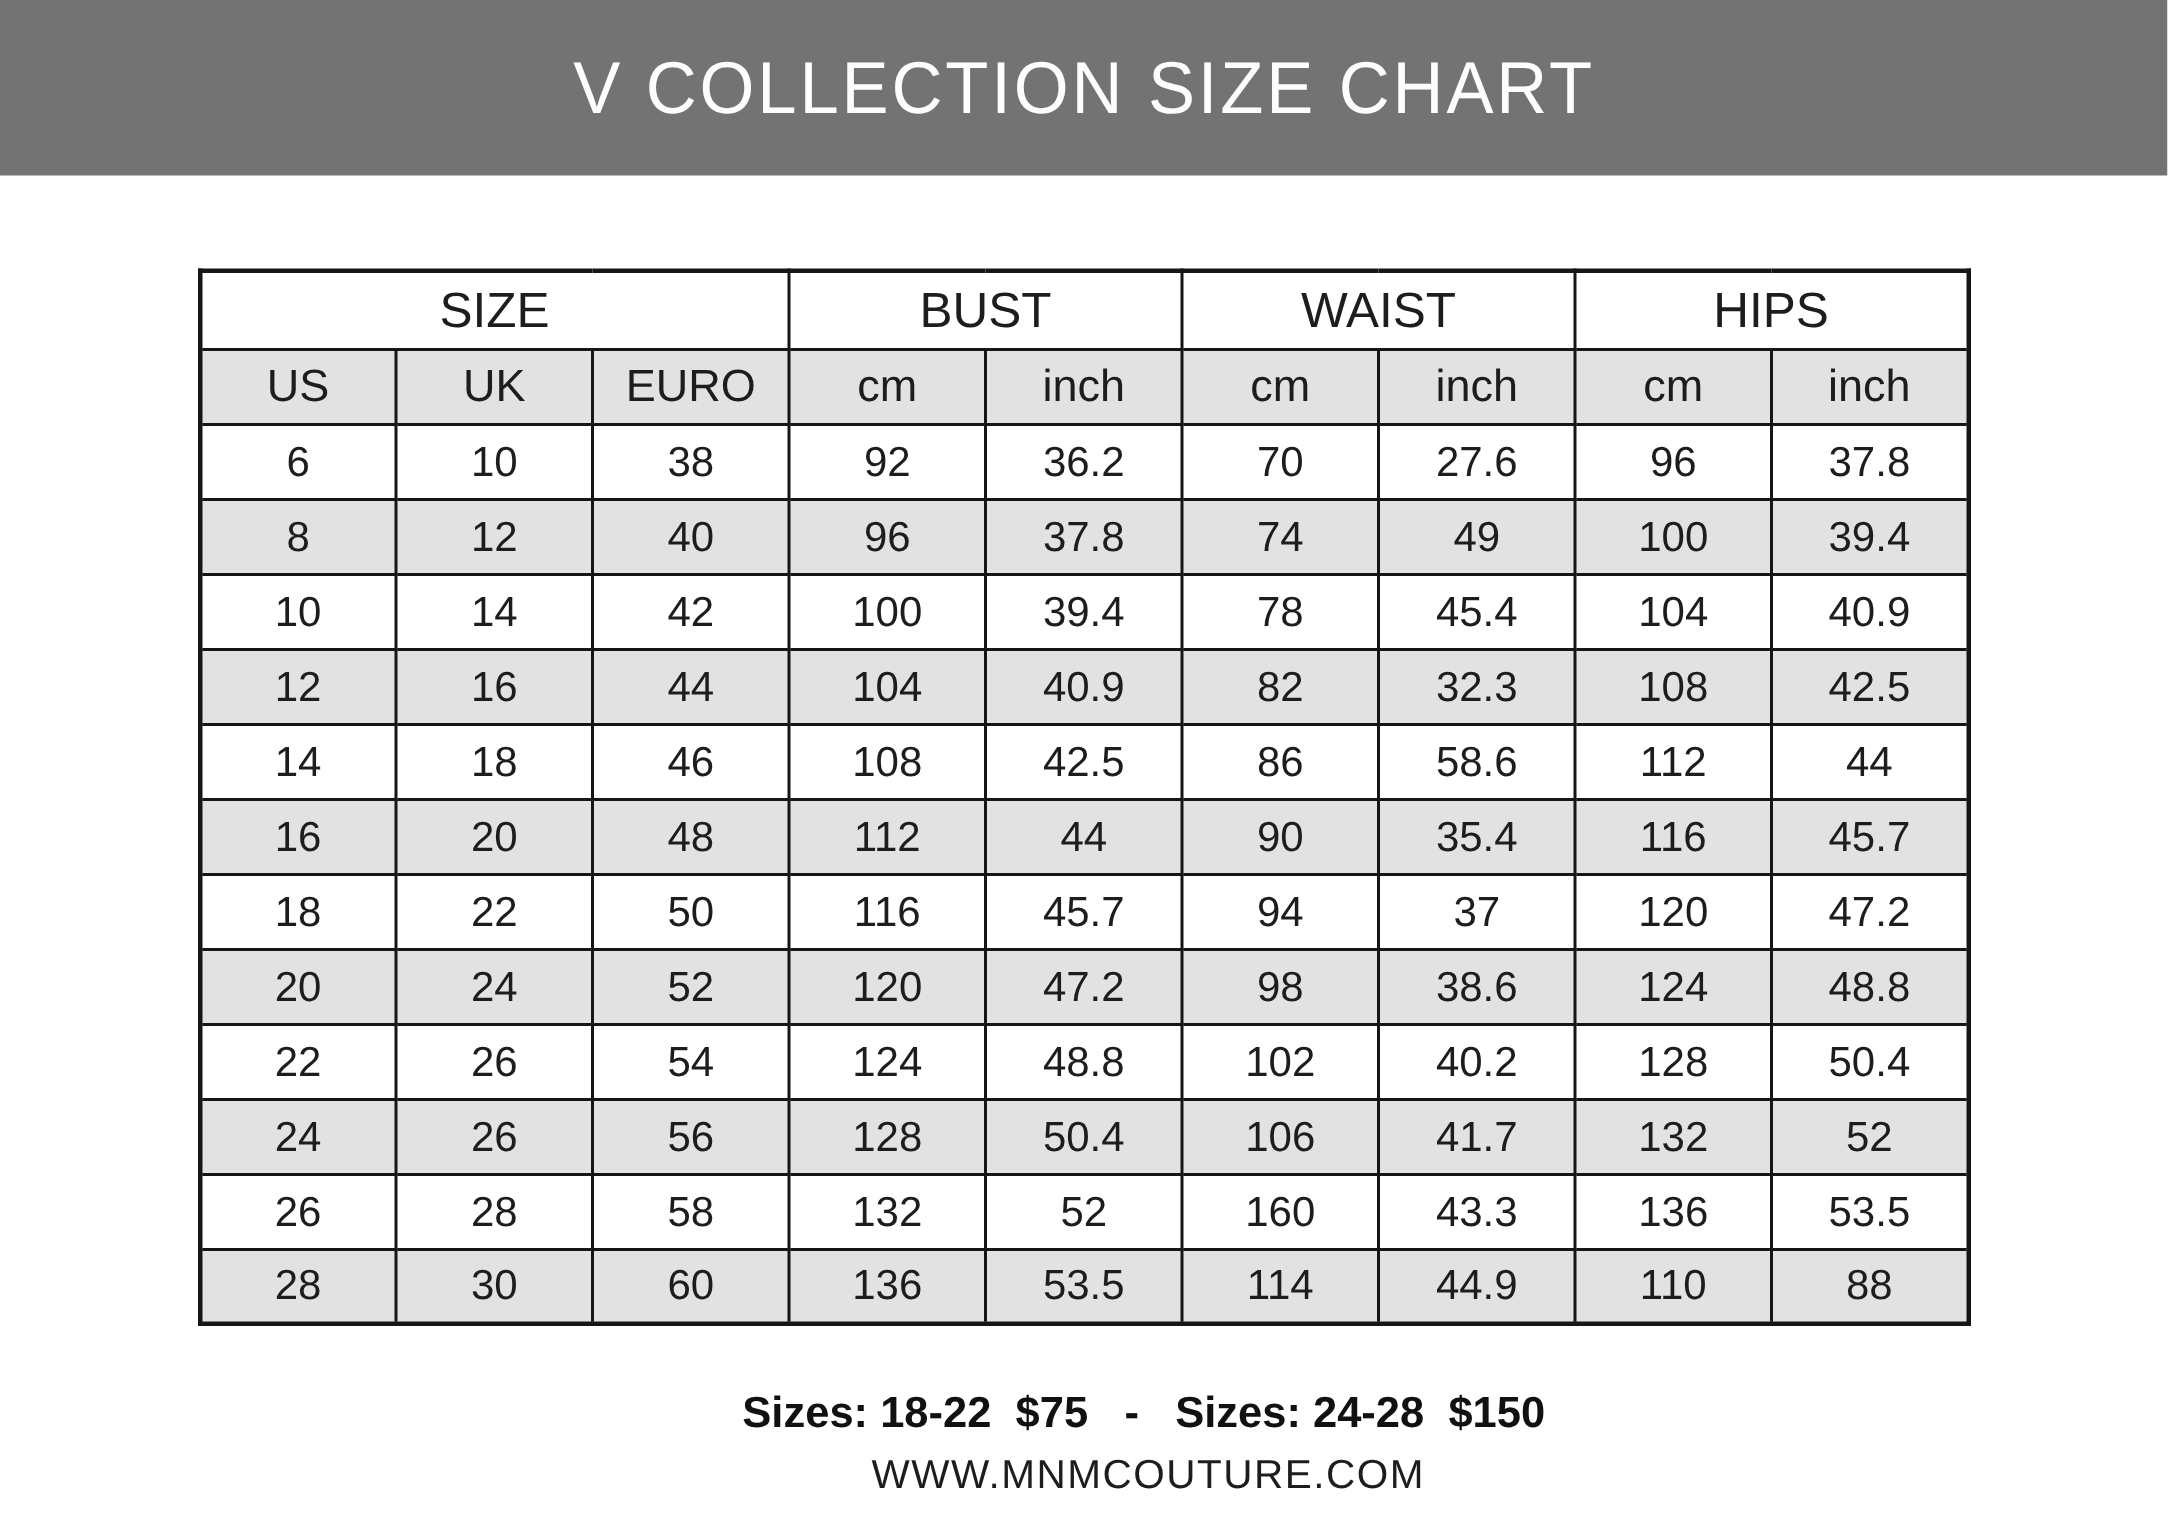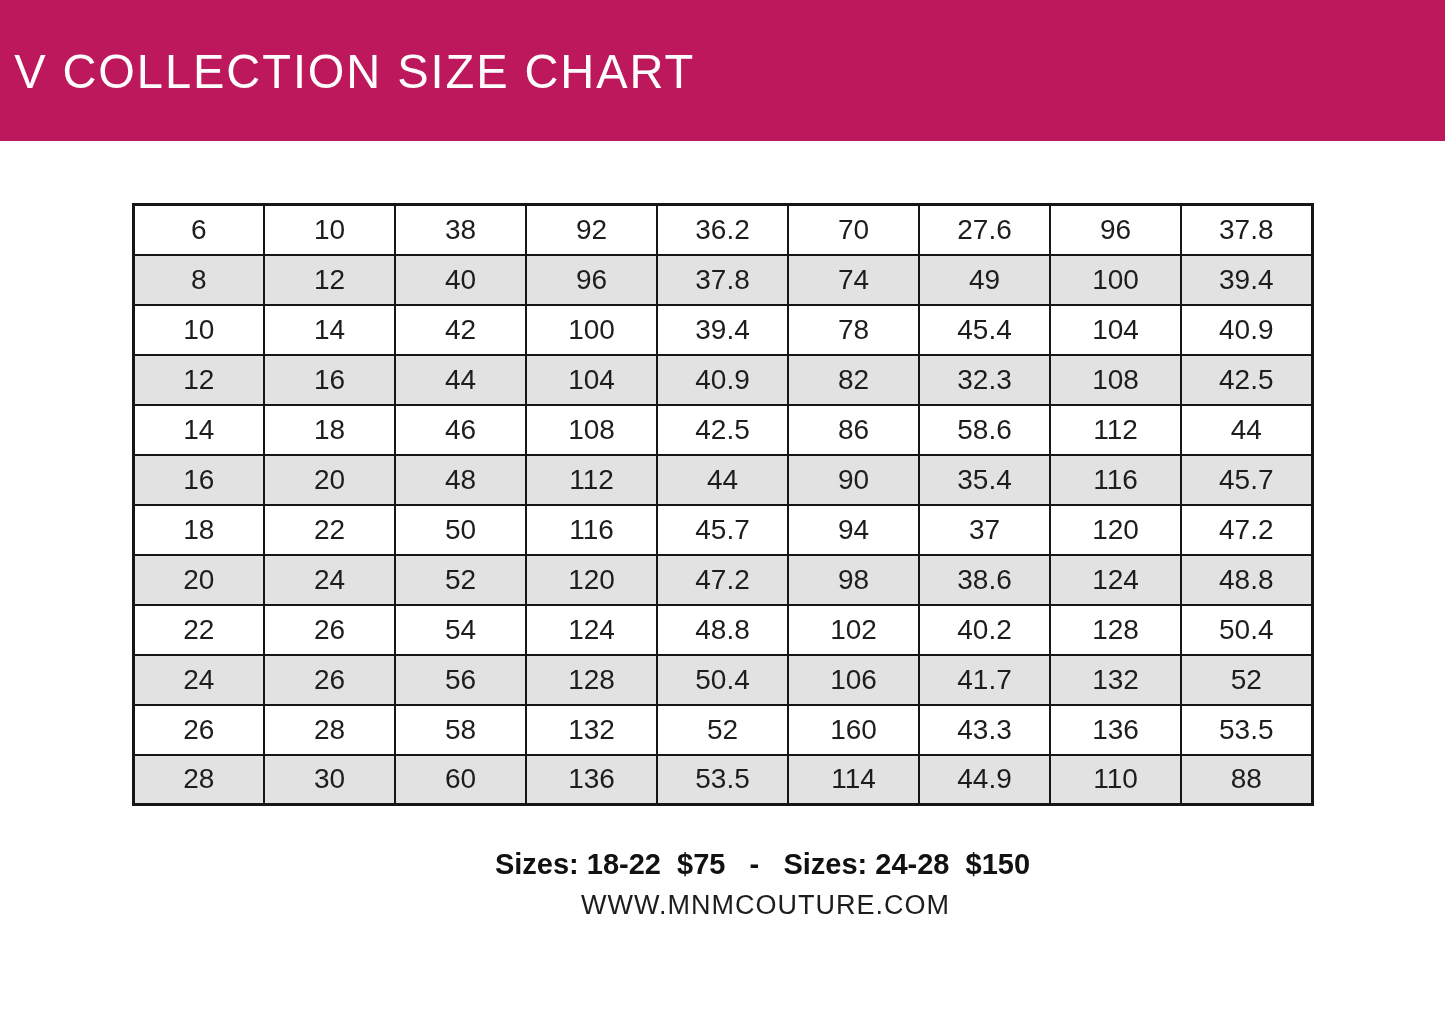--- a/index.html
+++ b/index.html
@@ -3,23 +3,23 @@
 <meta charset="utf-8">
 <style>
   * { margin: 0; padding: 0; box-sizing: border-box; }
   html, body {
     width: 1445px; height: 1025px;
     background: #ffffff;
     font-family: "Liberation Sans", sans-serif;
     overflow: hidden;
   }
   .banner {
-    width: 100%; height: 141px;
-    background: #be185d;
-    display: flex; align-items: center; justify-content: flex-start;
+    width: 100%; height: 117px;
+    background: #737373;
+    display: flex; align-items: center; justify-content: center;
   }
   .banner h1 {
     color: #fdfdfd;
     font-size: 49px;
     font-weight: 400;
     letter-spacing: 2px;
     transform: scaleX(0.96);
     white-space: pre;
   }
   .table-wrap {
@@ -70,20 +70,37 @@
 
 <div class="page">
 
   <header class="banner">
     <h1>V COLLECTION SIZE CHART</h1>
   </header>
 
   <div class="table-wrap">
     <table class="size-chart">
       <thead>
+        <tr class="group-row">
+          <th colspan="3">SIZE</th>
+          <th colspan="2">BUST</th>
+          <th colspan="2">WAIST</th>
+          <th colspan="2">HIPS</th>
+        </tr>
+        <tr class="col-row">
+            <th>US</th>
+            <th>UK</th>
+            <th>EURO</th>
+            <th>cm</th>
+            <th>inch</th>
+            <th>cm</th>
+            <th>inch</th>
+            <th>cm</th>
+            <th>inch</th>
+          </tr>
       </thead>
       <tbody class="data">
           <tr>
             <td>6</td>
             <td>10</td>
             <td>38</td>
             <td>92</td>
             <td>36.2</td>
             <td>70</td>
             <td>27.6</td>

